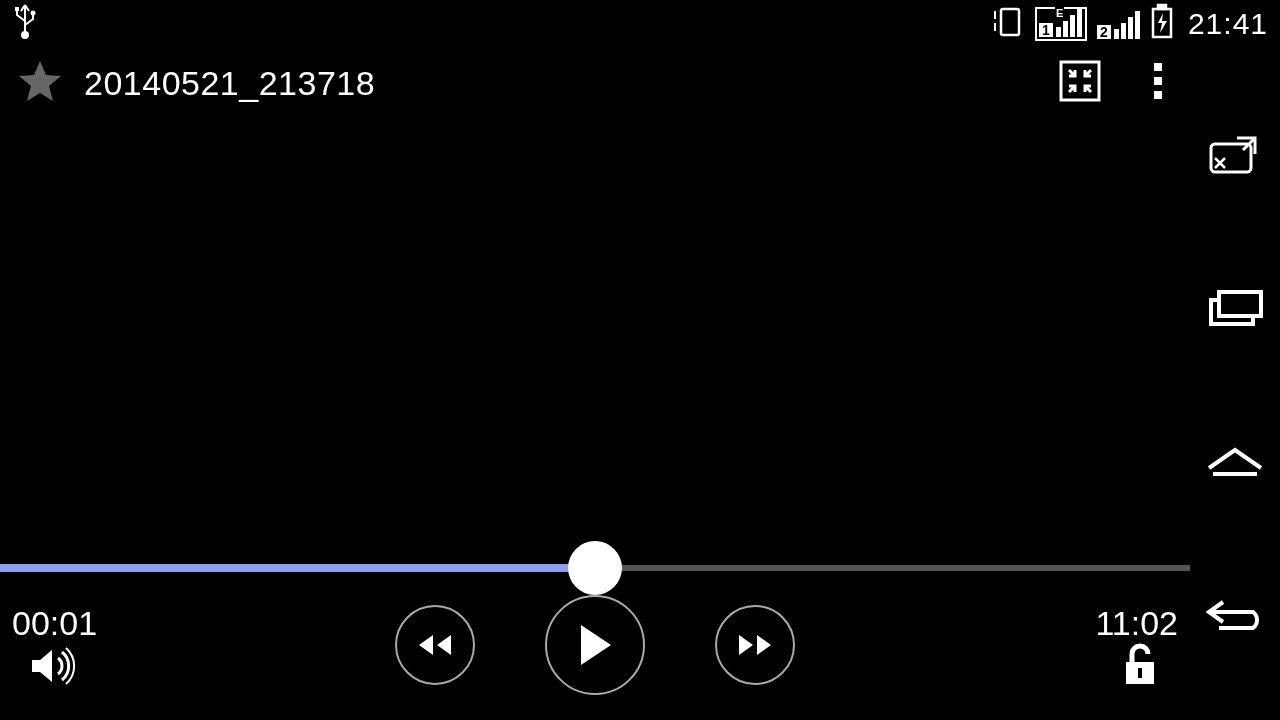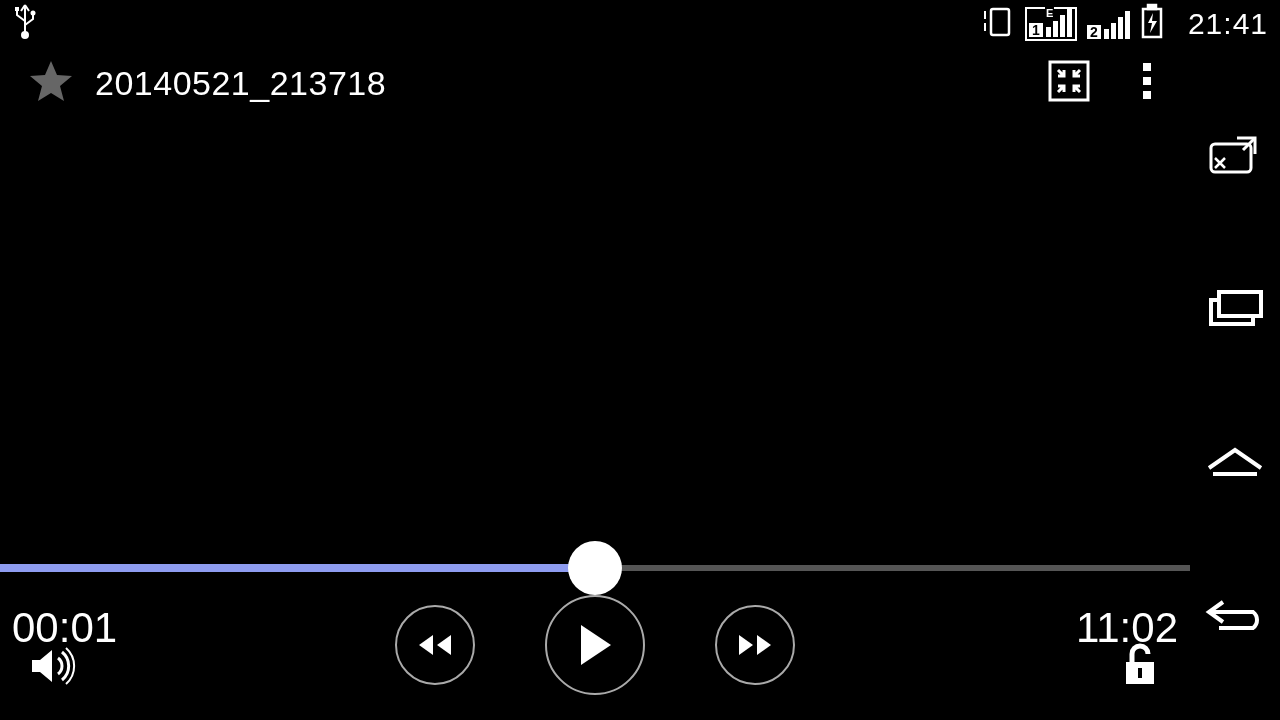--- a/index.html
+++ b/index.html
@@ -22,28 +22,28 @@
     padding: 0 12px;
     font-size: 28px;
     font-weight: 400;
   }
   .status-left, .status-right {
     display: flex;
     align-items: center;
     gap: 8px;
   }
   .status-right svg { flex-shrink: 0; }
-  .clock { margin-left: 16px; font-size: 30px; letter-spacing: 1px; }
+  .clock { margin-left: 6px; font-size: 30px; letter-spacing: 1px; }
 
   
   .title-row {
     display: flex;
     align-items: center;
     height: 70px;
-    padding: 0 27px;
+    padding: 0 16px;
     gap: 20px;
   }
   .title-text {
     font-size: 34px;
     font-weight: 400;
     letter-spacing: 0.5px;
     flex: 1;
   }
   .title-actions {
     display: flex;
@@ -118,21 +118,21 @@
   }
 
   
   .time-row {
     position: absolute;
     left: 12px;
     right: 12px;
     top: 486px;
     display: flex;
     justify-content: space-between;
-    font-size: 42px;
+    font-size: 34px;
   }
 
   
   .controls {
     position: absolute;
     left: 0;
     right: 0;
     bottom: 20px;
     height: 110px;
     display: flex;

